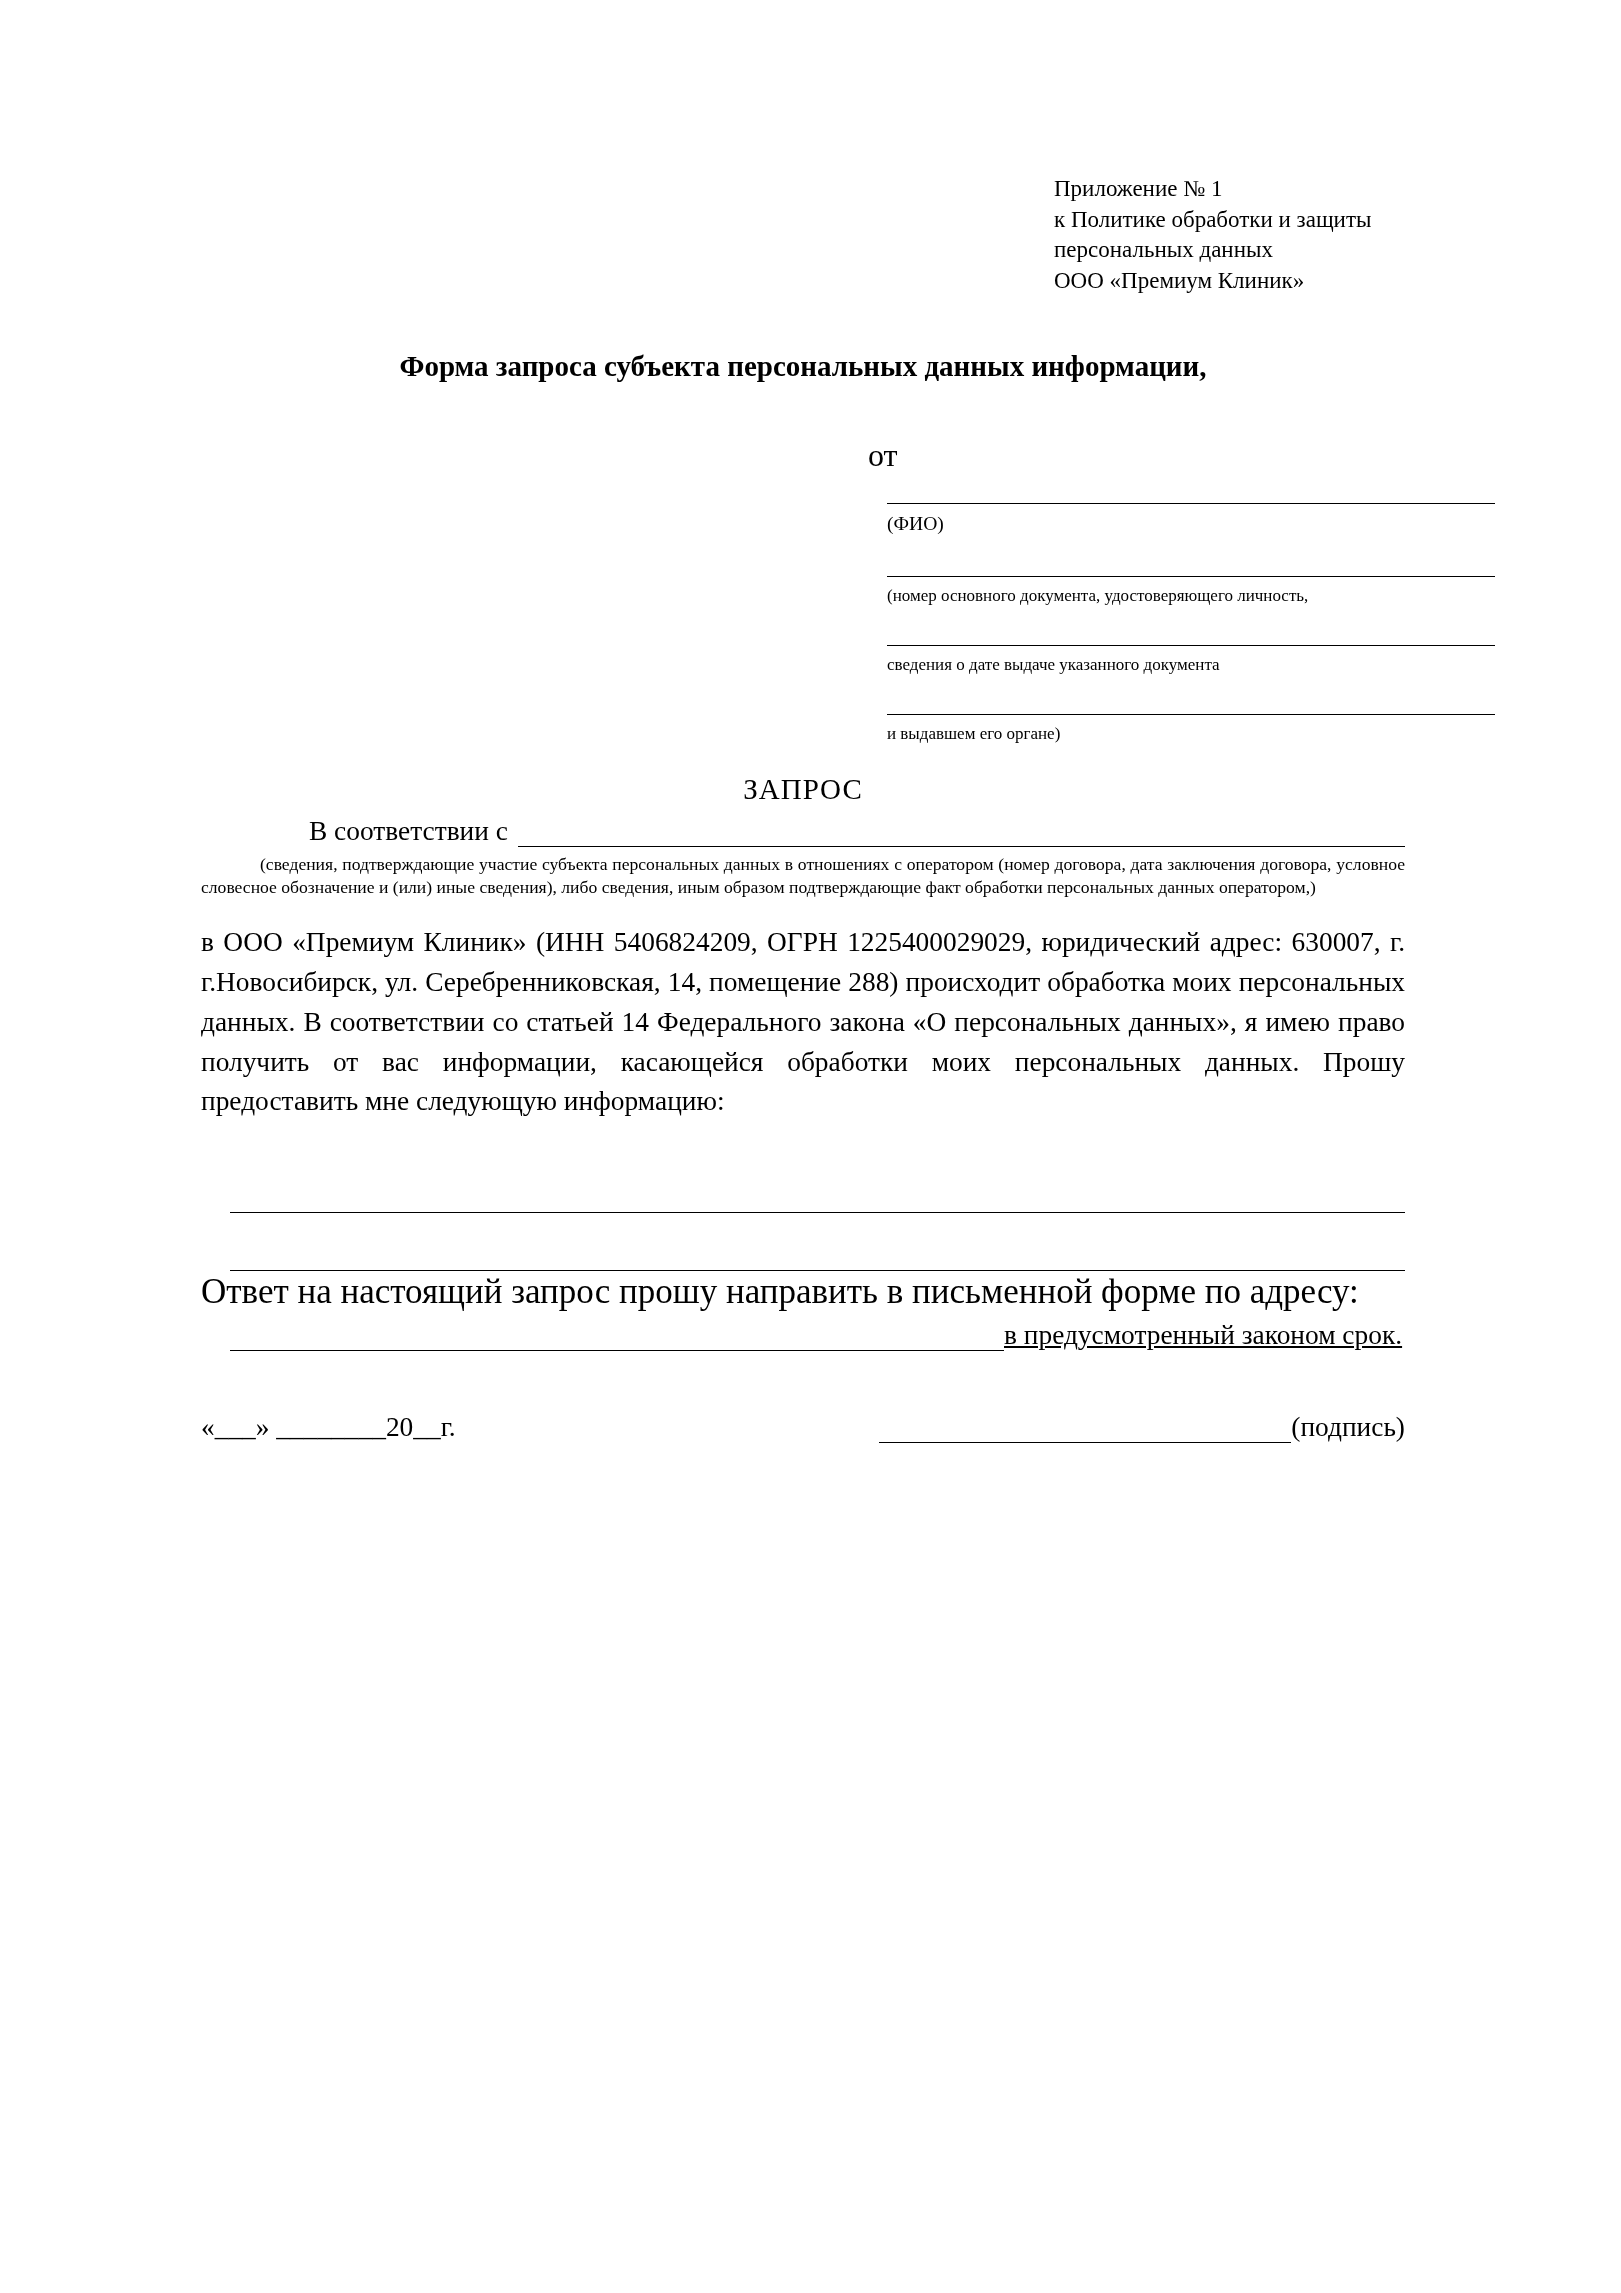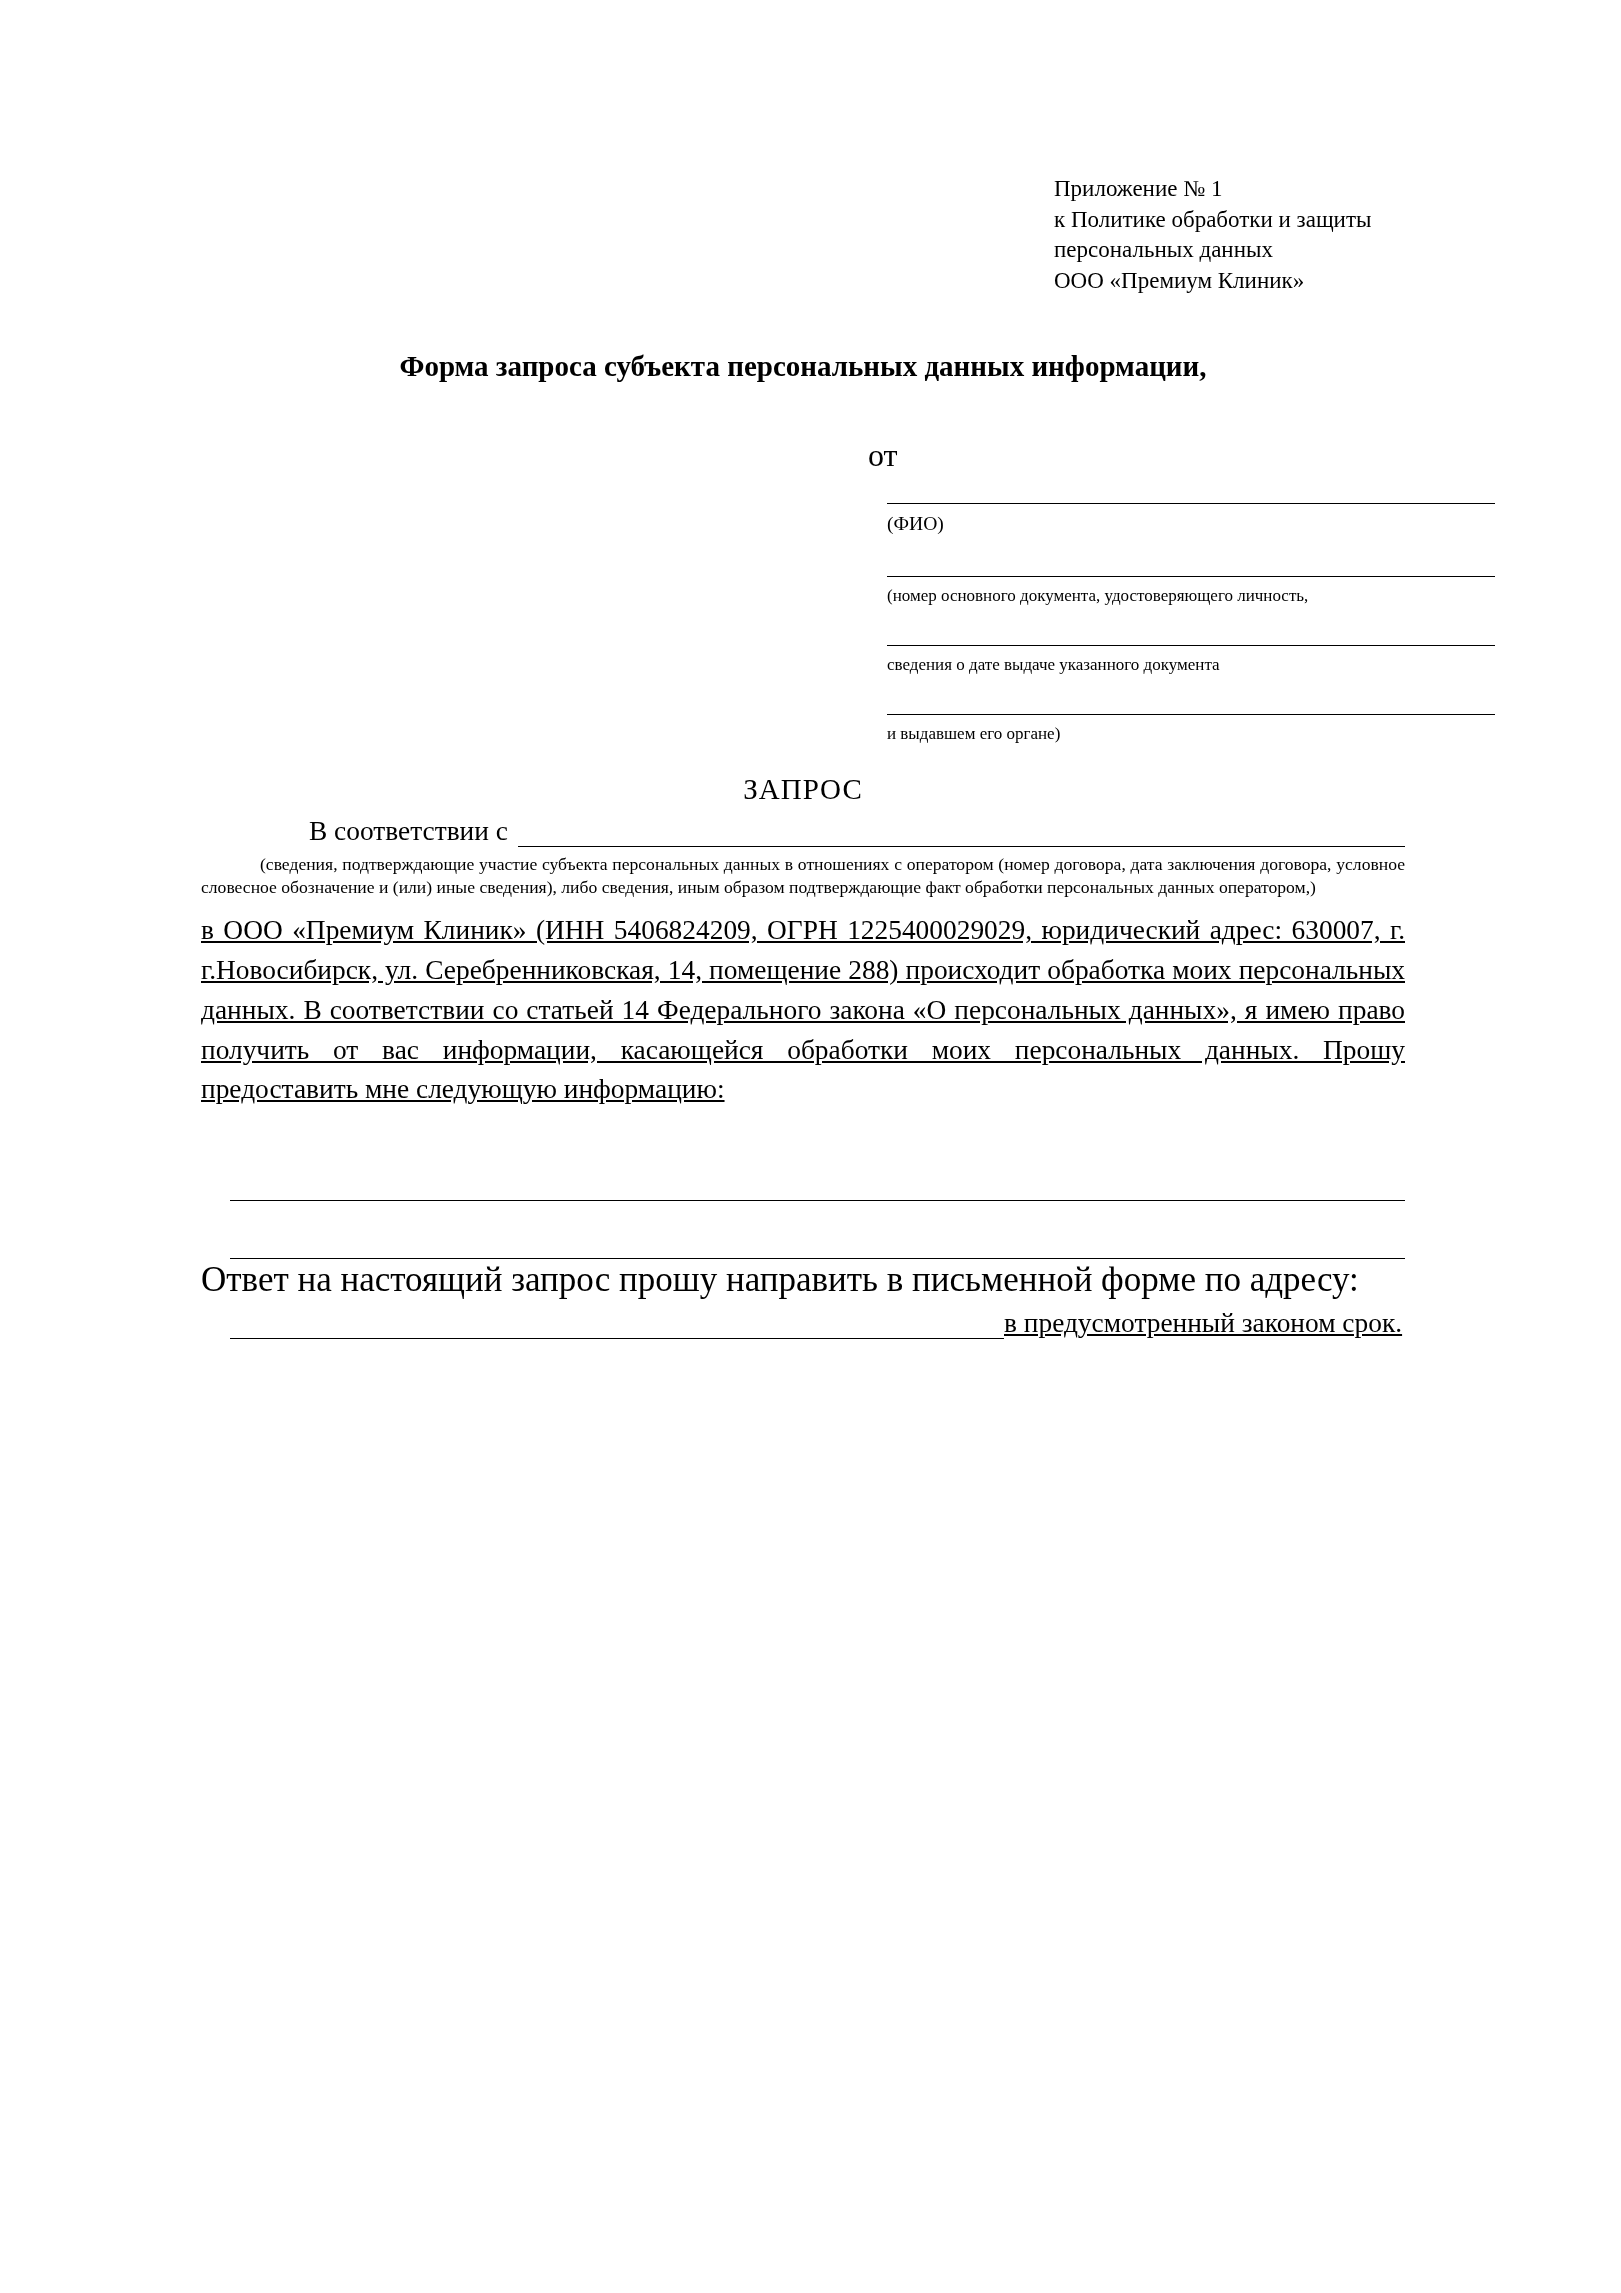--- a/index.html
+++ b/index.html
@@ -93,25 +93,24 @@
 
   .small-note {
     font-size: 17.6px;
     line-height: 1.3;
     text-align: justify;
     margin-top: 5.9px;
   }
   .small-note .indent { display: inline-block; width: 59px; }
 
   .body-par {
-    margin-top: 13px;
+    margin-top: 25px;
     font-size: 27.4px;
     line-height: 1.45;
     text-align: justify;
-    text-decoration: underline;
   }
 
   .blank-rules { margin-top: 33px; }
   .blank-rules .rule {
     border-bottom: 1.6px solid #000;
     height: 57px;
     margin-left: 29px;
   }
 
   .answer-par {
@@ -200,15 +199,21 @@
     <div class="rule"></div>
   </div>
 
   <div class="answer-par">Ответ на настоящий запрос прошу направить в письменной форме по адресу:</div>
 
   <div class="answer-line-row">
     <span class="rule"></span>
     <span class="tail">в предусмотренный законом срок.</span>
   </div>
 
+  <div class="sign-row">
+    <span class="date-part">«___» ________20__г.</span>
+    <span class="spacer"></span>
+    <span class="sign-rule"></span>
+    <span class="sign-label">(подпись)</span>
+  </div>
 
 </div>
 
 
 </body></html>

